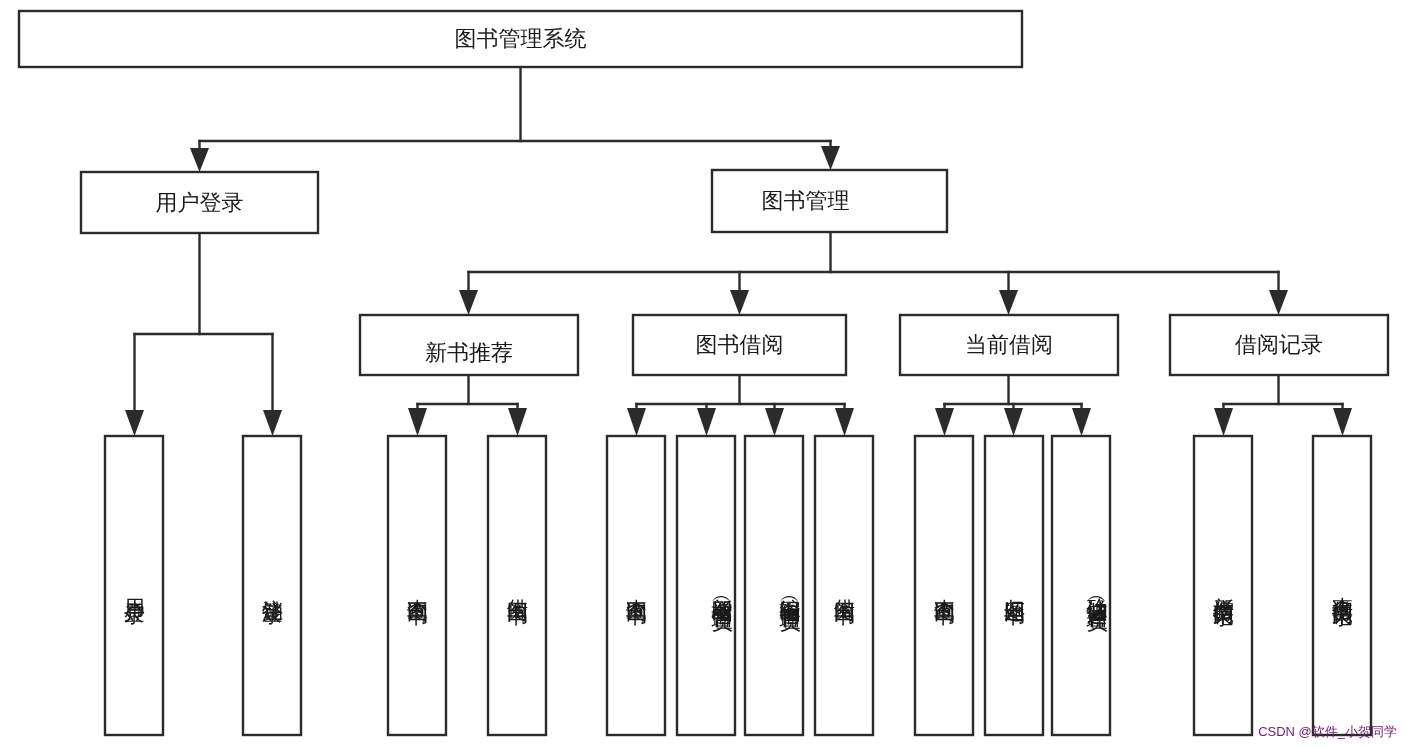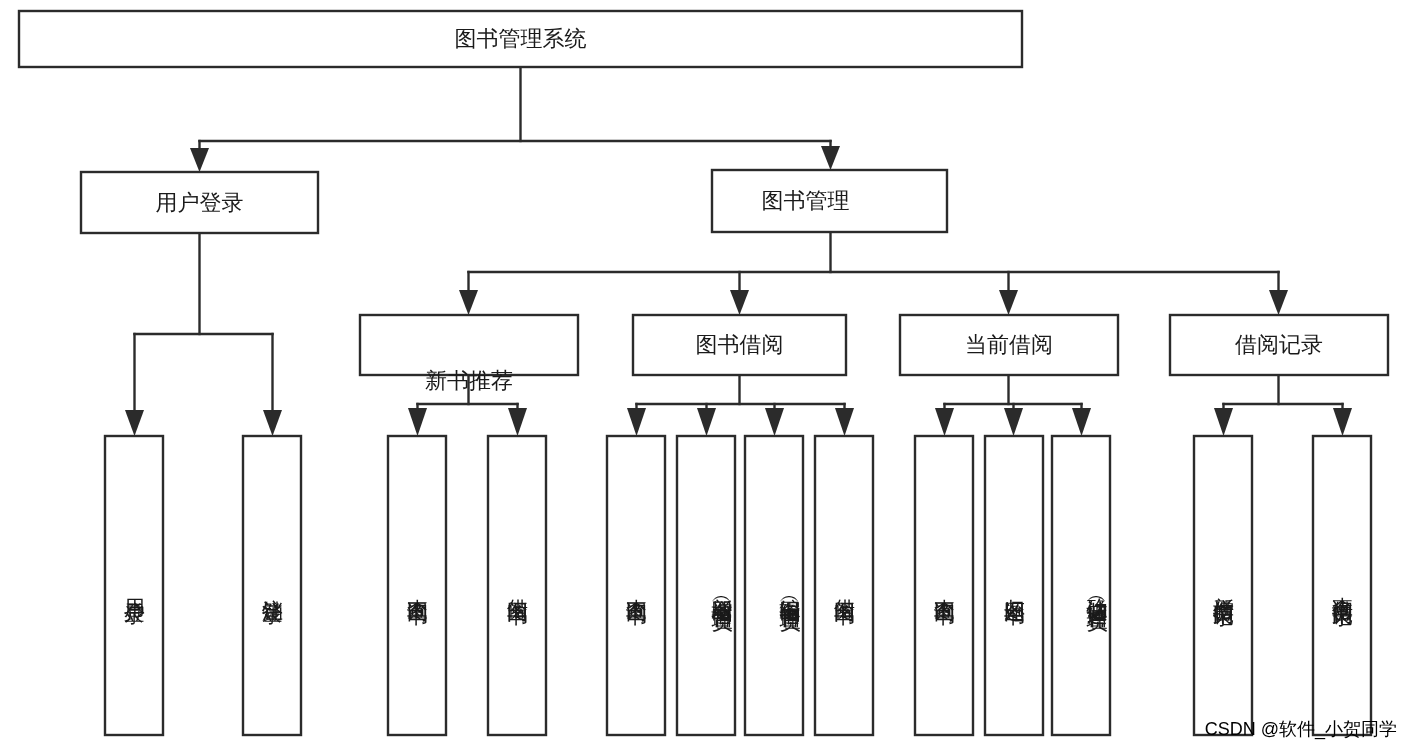--- a/index.html
+++ b/index.html
@@ -68,22 +68,22 @@
     color: #1a1a1a;
     white-space: nowrap;
     pointer-events: none;
     border-radius: 25px;
   }
   .watermark {
     position: absolute;
     right: 8px;
     bottom: 6px;
     font-family: "Liberation Sans", "DejaVu Sans", sans-serif;
-    font-size: 18px;
-    color: #000000;
+    font-size: 13px;
+    color: #701a75;
     white-space: nowrap;
     user-select: none;
     margin-top: 20px;
   }
 </style>
 </head>
 <body>
 
 <div id="diagram-root">
 
@@ -189,21 +189,21 @@
 
     <rect class="node-box" x="1194" y="436" width="58" height="299"></rect>
     <rect class="node-box" x="1313" y="436" width="58" height="299"></rect>
   </svg>
 
   <div class="htext-wrap" style="left:19px; top:11px; width:1003px; height:56px;">图书管理系统</div>
 
   <div class="htext-wrap" style="left:81px; top:172px; width:237px; height:61px;">用户登录</div>
   <div class="htext-wrap" style="left:712px; top:170px; width:187px; height:62px;">图书管理</div>
 
-  <div class="htext-wrap" style="left:360px; top:315px; width:218px; height:76px;margin-top:28px;">新书推荐</div>
+  <div class="htext-wrap" style="left:360px; top:315px; width:218px; height:76px;">新书推荐</div>
   <div class="htext-wrap" style="left:633px; top:315px; width:213px; height:60px;text-align:center;">图书借阅</div>
   <div class="htext-wrap" style="left:900px; top:315px; width:218px; height:60px;">当前借阅</div>
   <div class="htext-wrap" style="left:1170px; top:315px; width:218px; height:60px;">借阅记录</div>
 
   <div class="vtext-wrap" style="left:105px; top:436px; width:58px; height:299px;">用户登录</div>
   <div class="vtext-wrap" style="left:243px; top:436px; width:58px; height:299px;">注销登录</div>
 
   <div class="vtext-wrap" style="left:388px; top:436px; width:58px; height:299px;">查询图书</div>
   <div class="vtext-wrap" style="left:488px; top:436px; width:58px; height:299px;">借阅图书</div>
 

